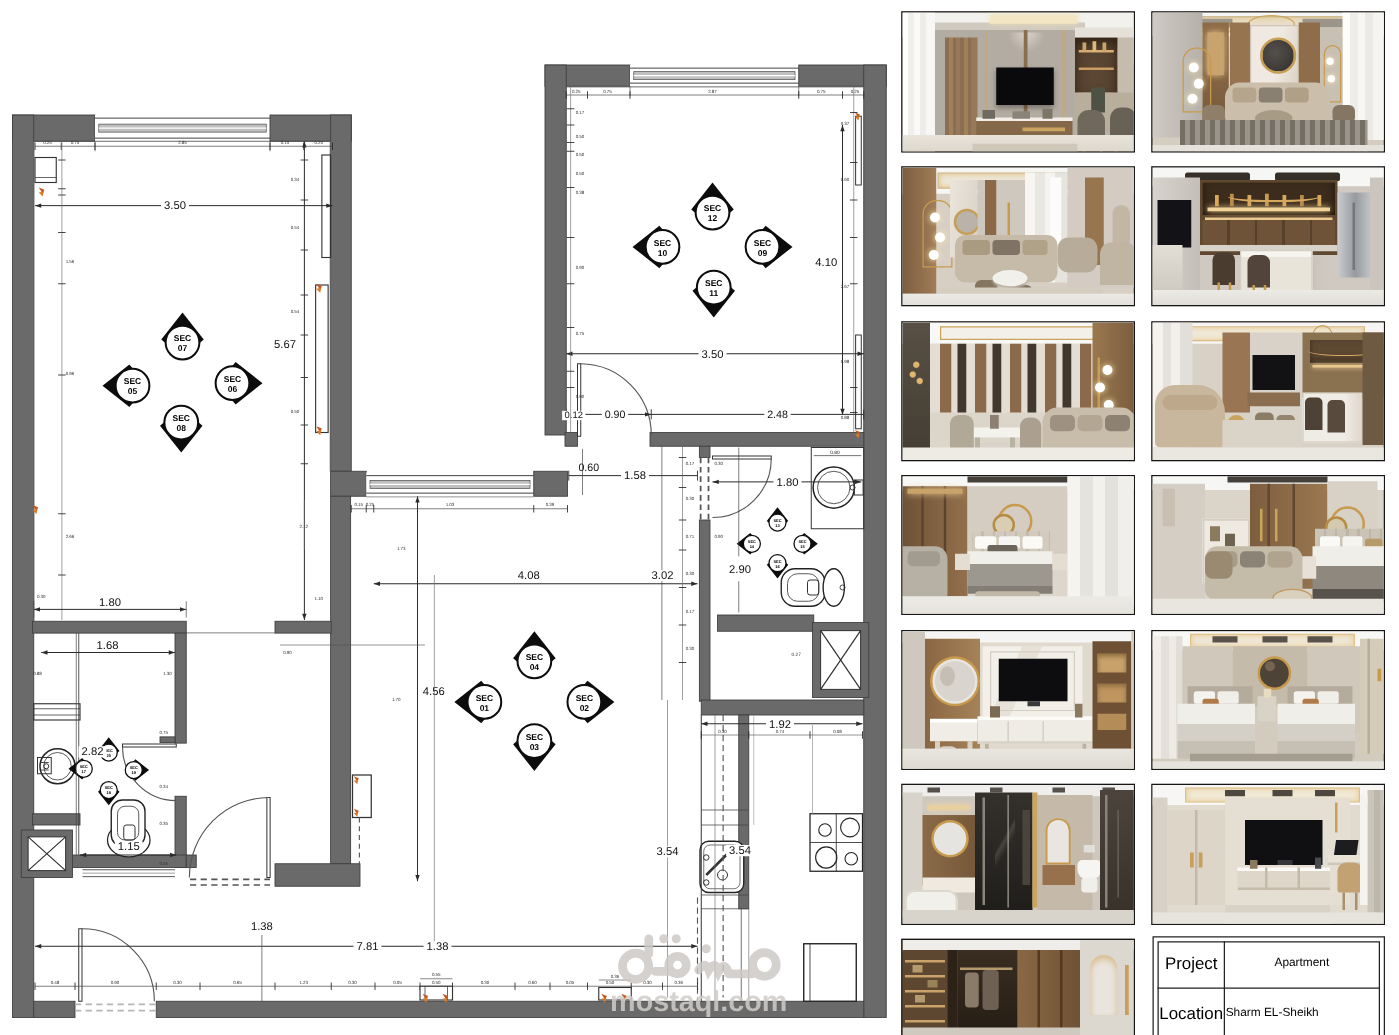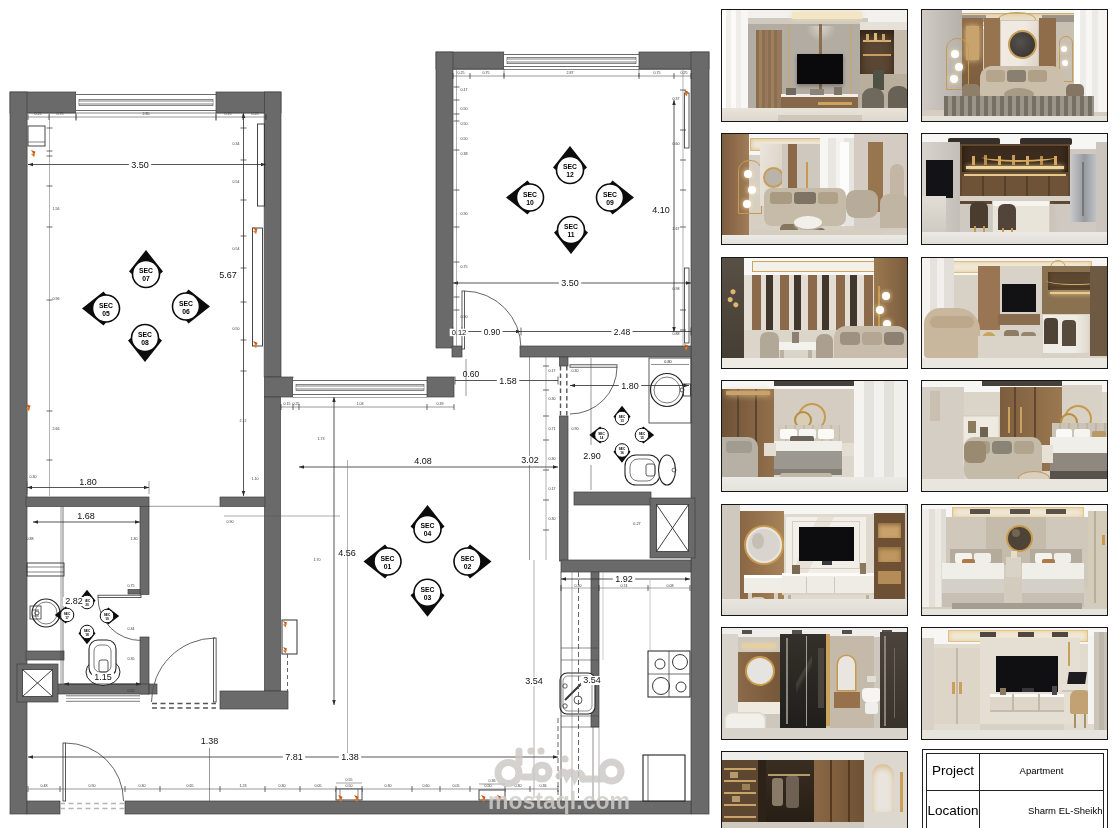--- a/index.html
+++ b/index.html
@@ -1065,21 +1065,21 @@
 
 <div style="position:absolute;left:921.5px;top:748.5px;width:184px;height:79.5px;border:1.5px solid #222;background:#fff">
   <div style="position:absolute;left:3px;top:3px;right:3px;height:140px;border:1px solid #222"></div>
   <div style="position:absolute;left:56.5px;top:3px;width:1.2px;height:76px;background:#222"></div>
   <div style="position:absolute;left:3px;top:40px;right:3px;height:1.2px;background:#222"></div>
 
   <div style="position:absolute;left:4px;top:10px;width:53px;height:22px;font-size:13.5px;color:#000;text-align:center;line-height:22px">Project</div>
   <div style="position:absolute;left:58px;top:12px;width:122px;height:18px;font-size:9.5px;color:#000;text-align:center;line-height:18px">Apartment</div>
 
   <div style="position:absolute;left:4px;top:50px;width:53px;height:22px;font-size:13.5px;color:#000;text-align:center;line-height:22px">Location</div>
-  <div style="position:absolute;left:58px;top:52px;width:122px;height:18px;font-size:9.5px;color:#000;text-align:right;line-height:18px">Sharm EL-Sheikh</div>
+  <div style="position:absolute;left:58px;top:52px;width:122px;height:18px;font-size:9.5px;color:#000;text-align:left;line-height:18px">Sharm EL-Sheikh</div>
 </div>
 
 <svg style="position:absolute;left:480px;top:735px" width="170" height="93" viewBox="0 0 170 93">
  <g stroke="#cbc8c5" stroke-width="7" fill="none" stroke-linecap="round" opacity="0.82">
   <circle cx="131.5" cy="36.5" r="9.5"></circle>
   <path d="M122,44 L103,44"></path>
   <path d="M103,44 q-3,-11 -8,-2 q-3,-9 -8,-1 q-3,-8 -8,0"></path>
   <circle cx="62" cy="37" r="7"></circle>
   <path d="M55,42 L44,42"></path>
   <circle cx="28.5" cy="38" r="10.5"></circle>

